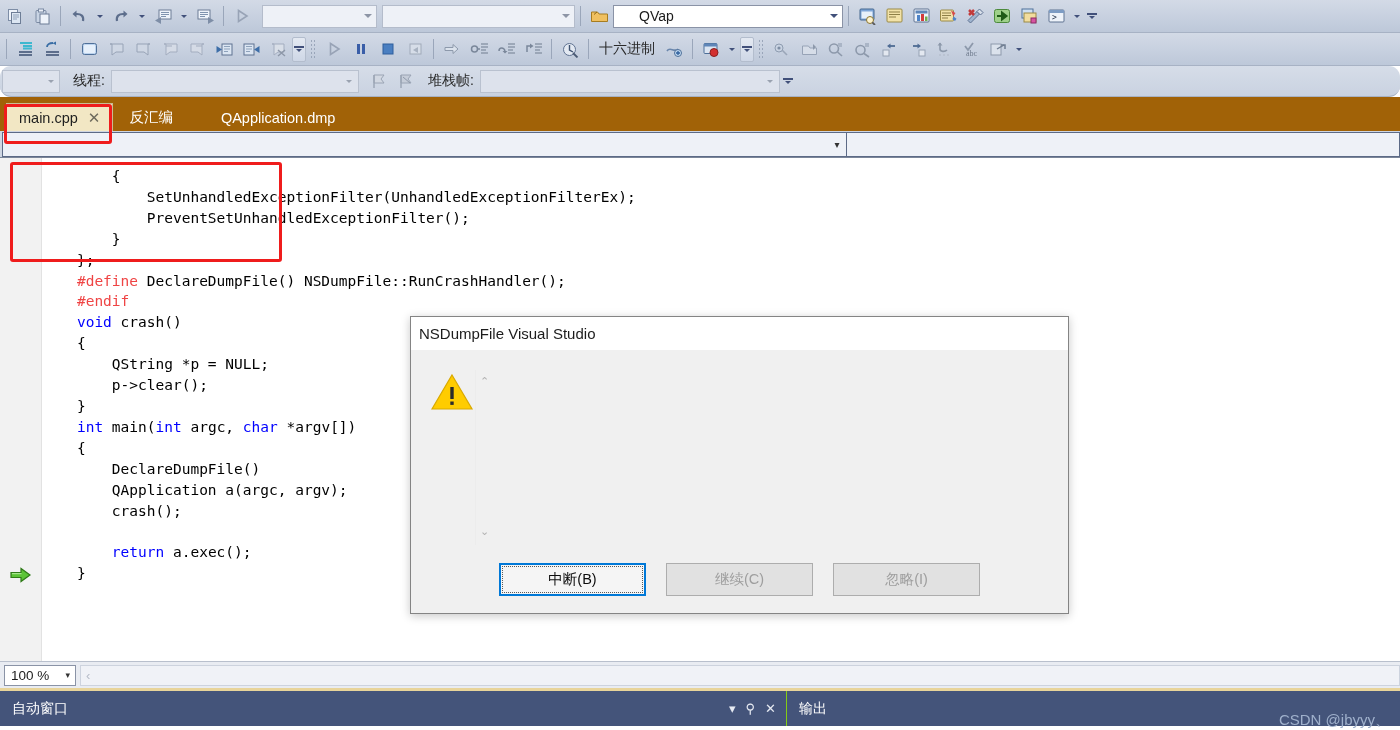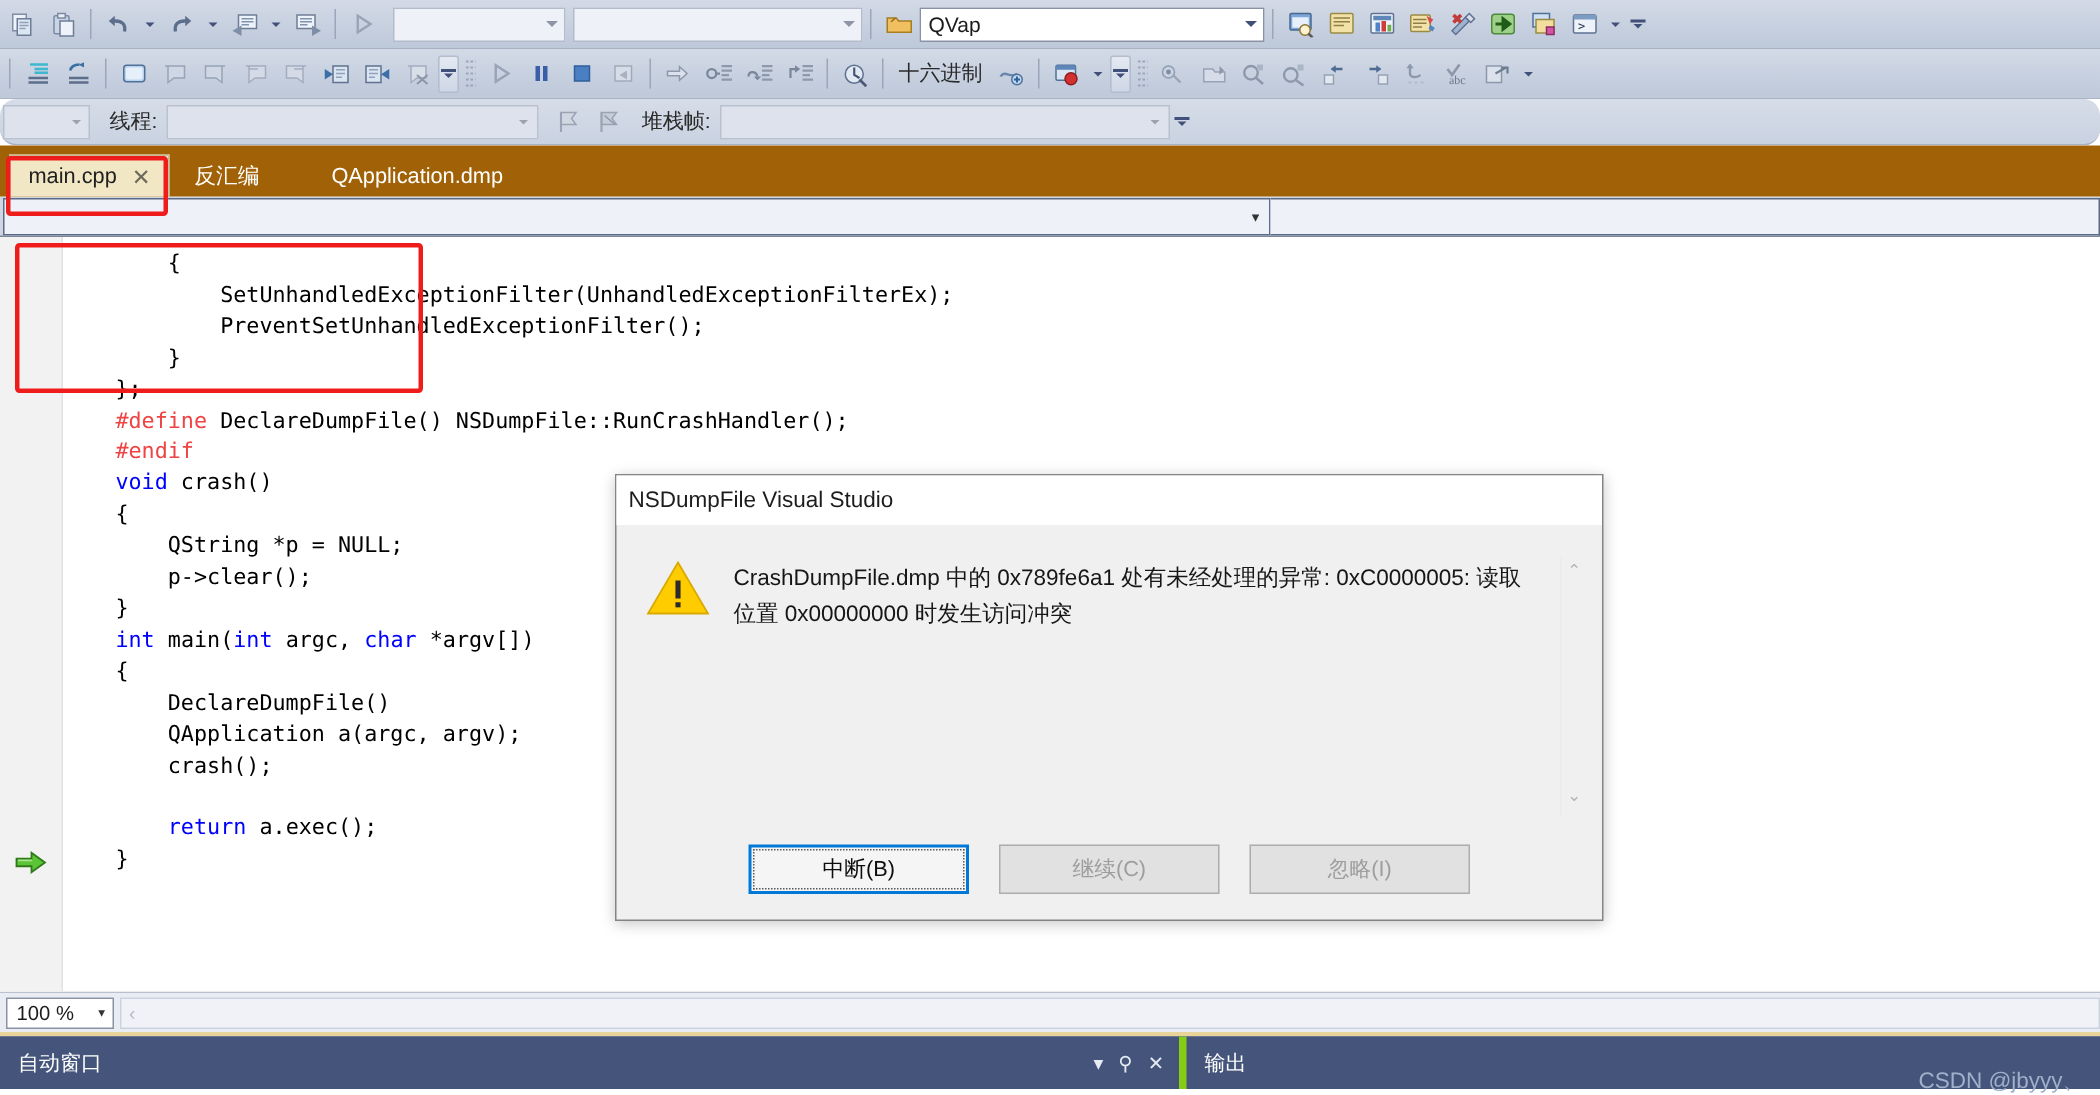--- a/index.html
+++ b/index.html
@@ -36,21 +36,21 @@
   .caret.sm { border-left-width:3px; border-right-width:3px; border-top-width:3.5px; }
   .dblcaret { display:flex; flex-direction:column; gap:1px; align-items:center; }
   .dblcaret i { display:block; width:10px; height:2px; background:#41507a; }
 
   
   .combo {
     height: 23px; background: #fff; border: 1px solid #8a93a6;
     display: flex; align-items: center; flex: 0 0 auto;
     font-size: 14px; color: #1b1b1b; padding-left: 5px;
   }
-  .combo .val { flex: 1 1 auto; overflow: hidden; white-space: nowrap; }
+  .combo .val { flex: 1 1 auto; overflow: hidden; white-space: nowrap; margin-left: 20px; }
   .combo .arrow { width: 17px; display:flex; align-items:center; justify-content:center; }
   .combo.flat { background: #eef1f7; border: 1px solid #b4bccb; color:#7b8392; }
   .combo.dis   { background: #dde2ec; border: 1px solid #b9c1cf; }
 
   .tlabel { font-size: 14px; color: #2a2a2a; padding: 0 5px; white-space: nowrap; flex:0 0 auto; }
 
   
   .tabstrip {
     height: 34px; background: #a16207; display: flex; align-items: flex-end;
     padding-left: 6px; position: relative;
@@ -122,21 +122,21 @@
   .hsplit .lchev { color: #b7bdc9; font-size: 13px; padding: 0 5px; }
   .goldline { height: 3px; background: #e8d49a; }
 
   
   .panels { height: 35px; background: #3a4a6b; display: flex; align-items: stretch; position: relative; }
   .panel-tab { display: flex; align-items: center; padding: 0 12px; font-size: 14px; color: #ffffff; }
   .panel-autos { width: 786px; background: #44547a; display:flex; align-items:center;
                  justify-content: space-between; }
   .panel-ctrls { display: flex; align-items: center; gap: 10px; padding-right: 10px; color: #e7ebf3; font-size: 13px; }
   .panel-out { flex: 1 1 auto; background: #44547a; display: flex; align-items: center;
-               justify-content: space-between; border-left: 5px solid #84cc16; }
+               justify-content: space-between; border-left: 1px solid #84cc16; }
   .watermark { font-size: 15px; color: #9fb0cb; padding-right: 10px; white-space: nowrap; margin-top: 24px; }
 </style>
 </head>
 <body>
 
 <div id="app">
 
   <div class="toolbar">
     <div class="ibtn">
       <svg width="17" height="17" viewBox="0 0 17 17">
@@ -595,21 +595,20 @@
   <div class="dialog">
     <div class="dlg-title">NSDumpFile Visual Studio</div>
     <div class="dlg-body">
       <div class="warn-icon">
         <svg width="44" height="40" viewBox="0 0 44 40">
           <path d="M21 3 41 37H1z" fill="#ffcc00" stroke="#d9a900" stroke-width="1.2"></path>
           <rect x="19.3" y="15" width="3.4" height="12" fill="#2b2b2b"></rect>
           <rect x="19.3" y="29.5" width="3.4" height="3.4" fill="#2b2b2b"></rect>
         </svg>
       </div>
-      <div class="dlg-msg">CrashDumpFile.dmp 中的 0x789fe6a1 处有未经处理的异常: 0xC0000005: 读取位置 0x00000000 时发生访问冲突</div>
       <div class="dlg-scroll">
         <span class="sarr">⌃</span>
         <span class="sarr">⌄</span>
       </div>
     </div>
     <div class="dlg-footer">
       <div class="dbtn primary">中断(B)</div>
       <div class="dbtn">继续(C)</div>
       <div class="dbtn">忽略(I)</div>
     </div>

